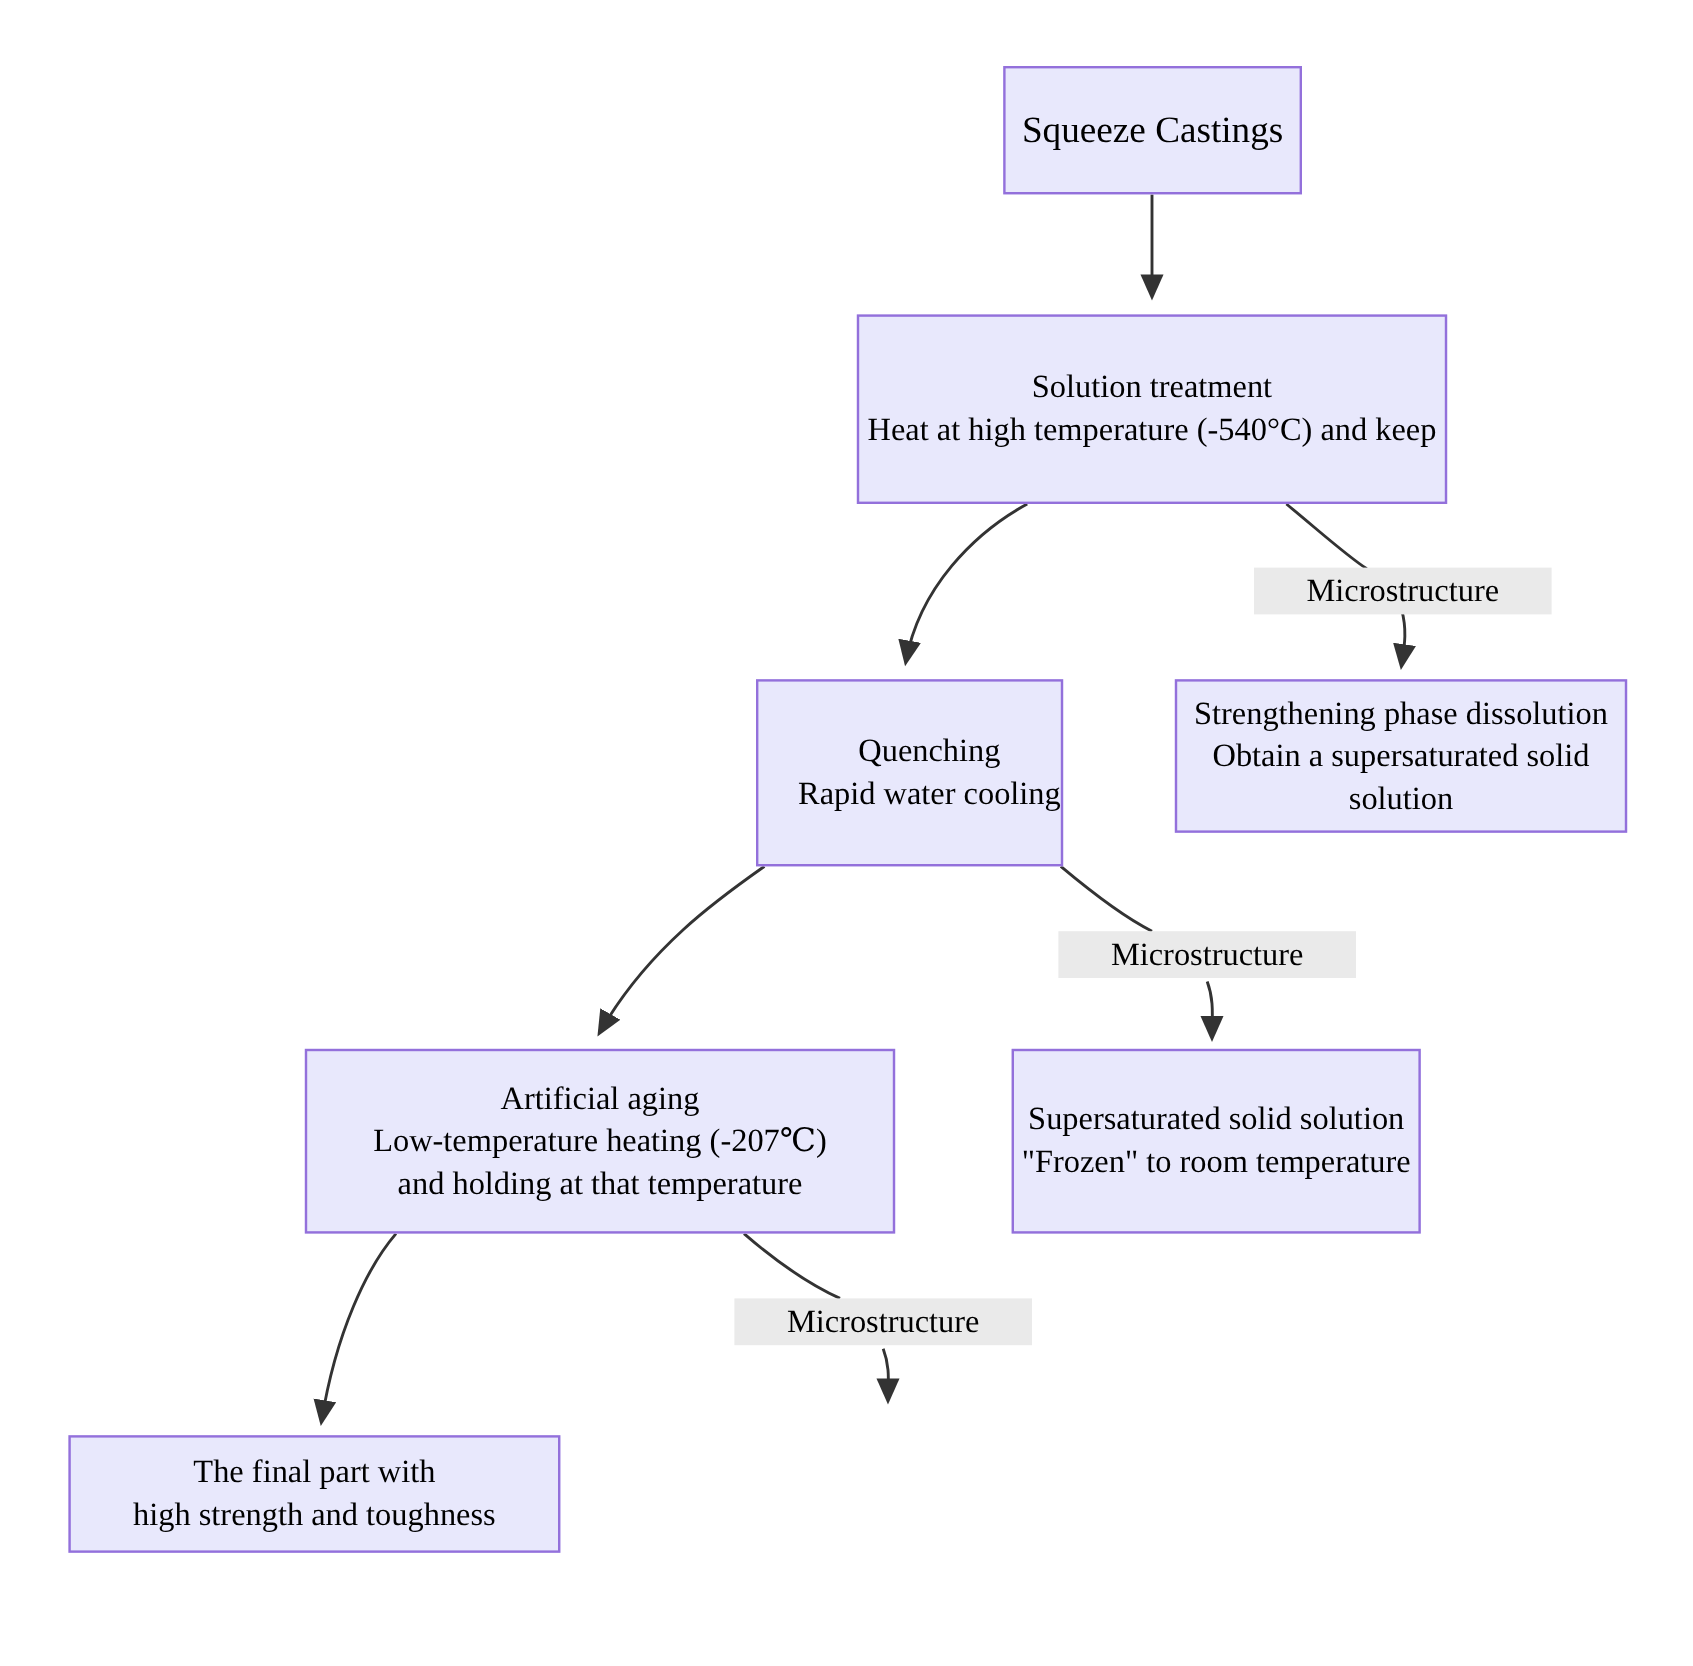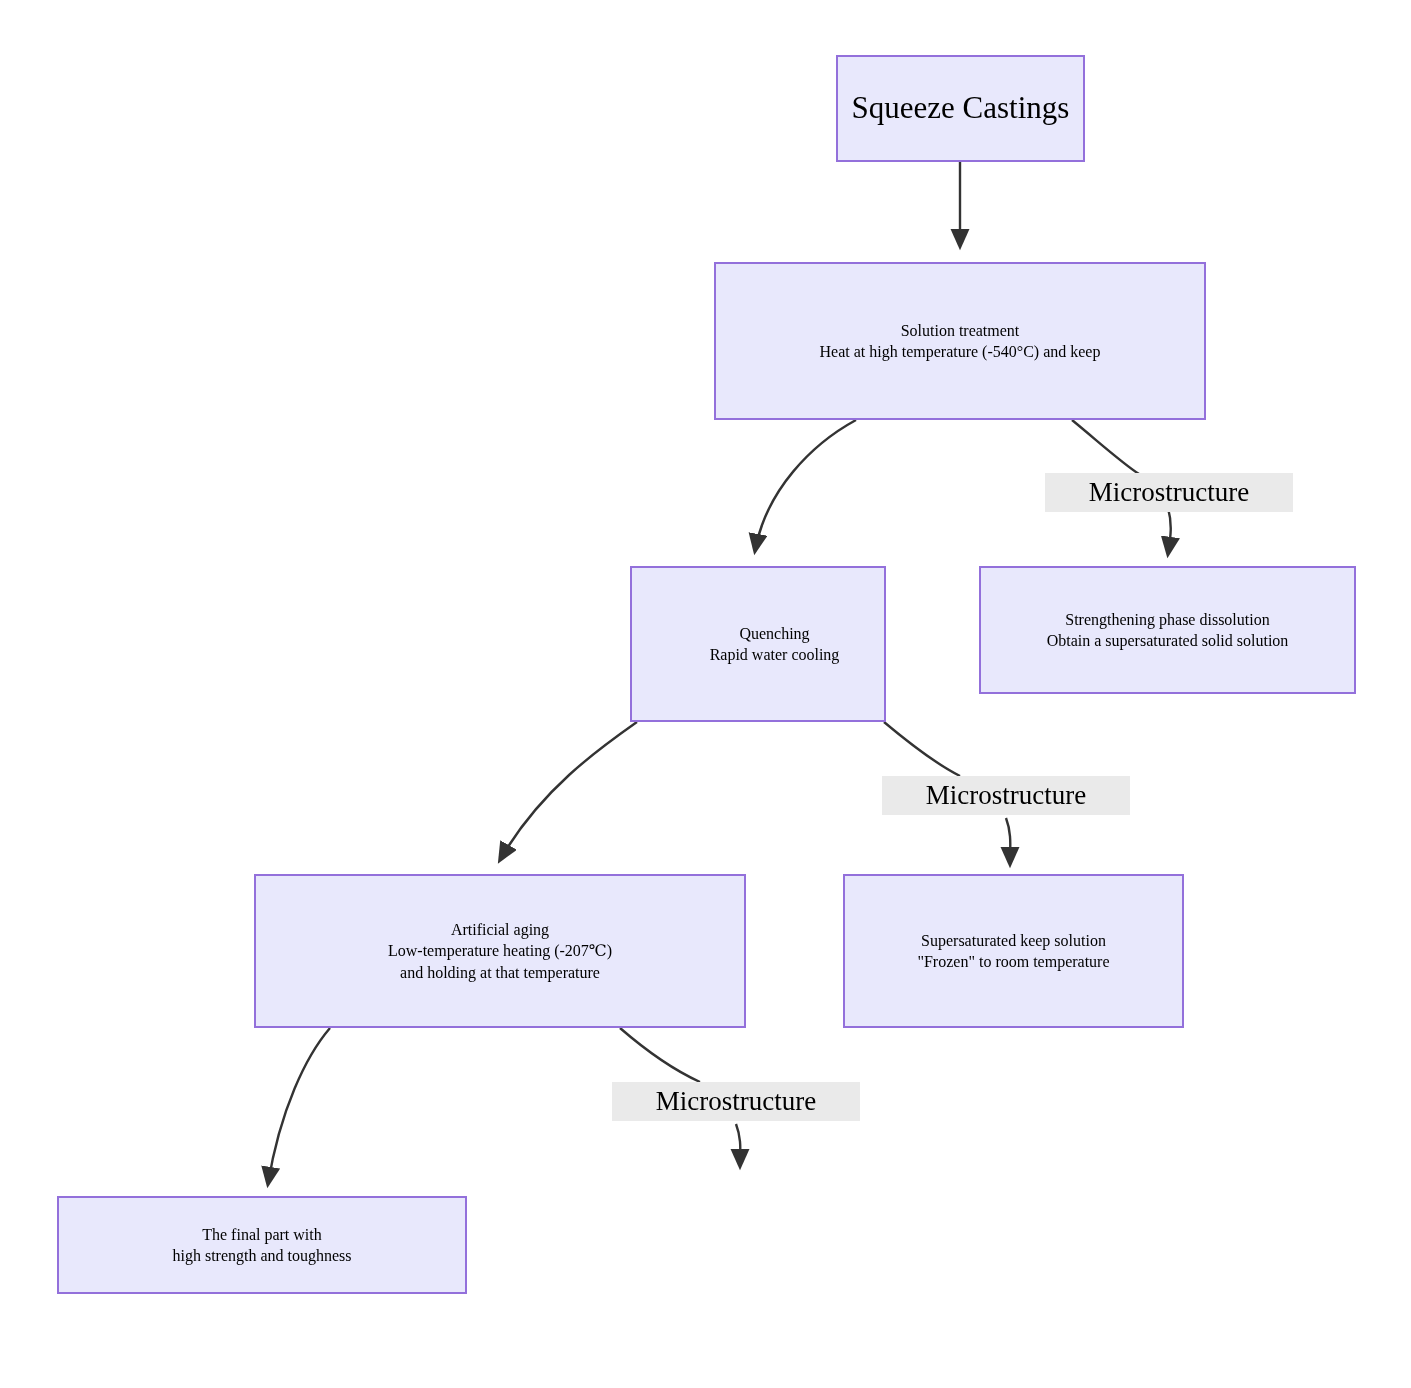--- a/index.html
+++ b/index.html
@@ -35,21 +35,21 @@
     justify-content: center;
     text-align: center;
     color: #000000;
     line-height: 1.32;
     white-space: pre-line;
   }
   .node-title {
     font-size: 31px;
   }
   .node-body {
-    font-size: 16px;
+    font-size: 27px;
   }
   .edge-label {
     position: absolute;
     box-sizing: border-box;
     background: #eaeaea;
     color: #000000;
     font-size: 27px;
     display: flex;
     align-items: center;
     justify-content: center;
@@ -99,21 +99,21 @@
   <div class="node node-body" style="left:630px; top:566px; width:256px; height:156px;padding-left:33px;">Quenching
 Rapid water cooling</div>
 
   <div class="node node-body" style="left:979px; top:566px; width:377px; height:128px;">Strengthening phase dissolution
 Obtain a supersaturated solid solution</div>
 
   <div class="node node-body" style="left:254px; top:874px; width:492px; height:154px;">Artificial aging
 Low-temperature heating (-207℃)
 and holding at that temperature</div>
 
-  <div class="node node-body" style="left:843px; top:874px; width:341px; height:154px;">Supersaturated keep solution
+  <div class="node node-body" style="left:843px; top:874px; width:341px; height:154px;">Supersaturated solid solution
 "Frozen" to room temperature</div>
 
   <div class="node node-body" style="left:57px; top:1196px; width:410px; height:98px;">The final part with
 high strength and toughness</div>
 
 
   <div class="edge-label" style="left:1045px; top:473px; width:248px; height:39px;">Microstructure</div>
 
   <div class="edge-label" style="left:882px; top:776px; width:248px; height:39px;">Microstructure</div>
 

